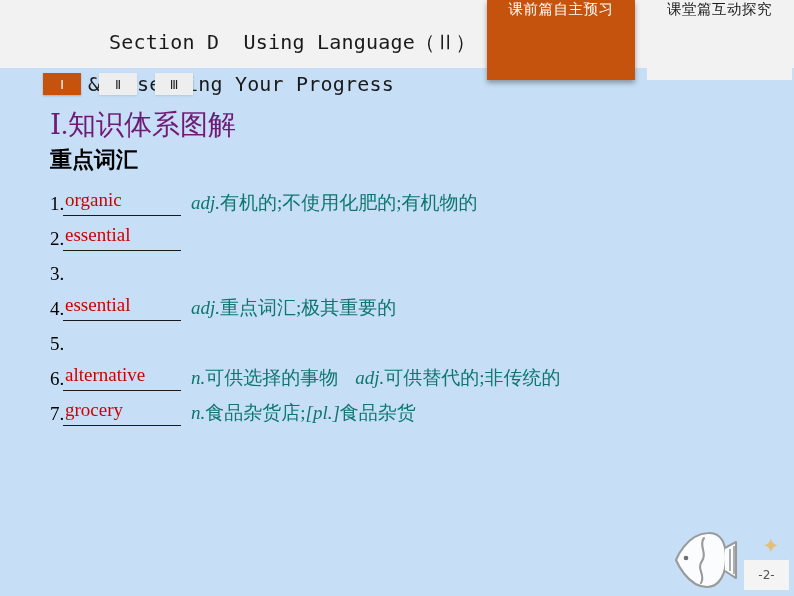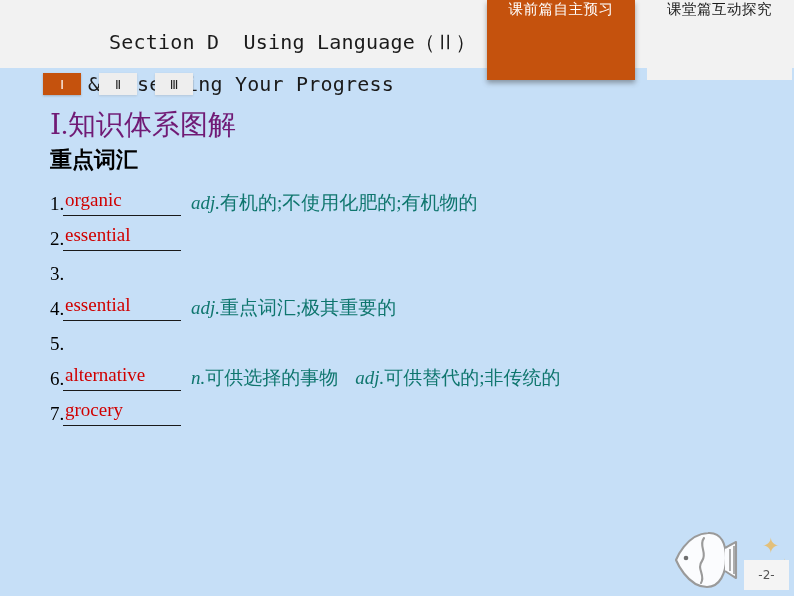--- a/index.html
+++ b/index.html
@@ -315,20 +315,23 @@
       <span class="vdef">
         <span class="pos">n.</span><span>可供选择的事物</span><span class="gap"></span><span class="pos">adj.</span><span>可供替代的;非传统的</span>
       </span>
     </div>
 
     <div class="vrow">
       <span class="vnum">7.</span>
       <span class="vblank">
         <span class="vword">grocery</span>
       </span>
+      <span class="vdef">
+        <span class="pos">n.</span><span>食品杂货店;</span><span class="pos">[pl.]</span><span>食品杂货</span>
+      </span>
     </div>
 
   </div>
 </div>
 
 <div class="fish">
   <svg width="70" height="66" viewBox="0 0 70 66" xmlns="http://www.w3.org/2000/svg">
     <path d="M8 33 C8 33 18 7 40 6 C54 5 58 18 58 31 C58 46 52 60 39 60 C19 60 8 33 8 33 Z" fill="#fbfcfe" stroke="#9a9a9a" stroke-width="2.1" stroke-linejoin="round"></path>
     <path d="M57 21 C64 17 68 15 68 15 L68 51 C68 51 63 48 57 44" fill="#fbfcfe" stroke="#9a9a9a" stroke-width="2.1" stroke-linejoin="round"></path>
     <path d="M62 22 L62 44 M66 19 L66 47" stroke="#9a9a9a" stroke-width="1.6" fill="none"></path>

